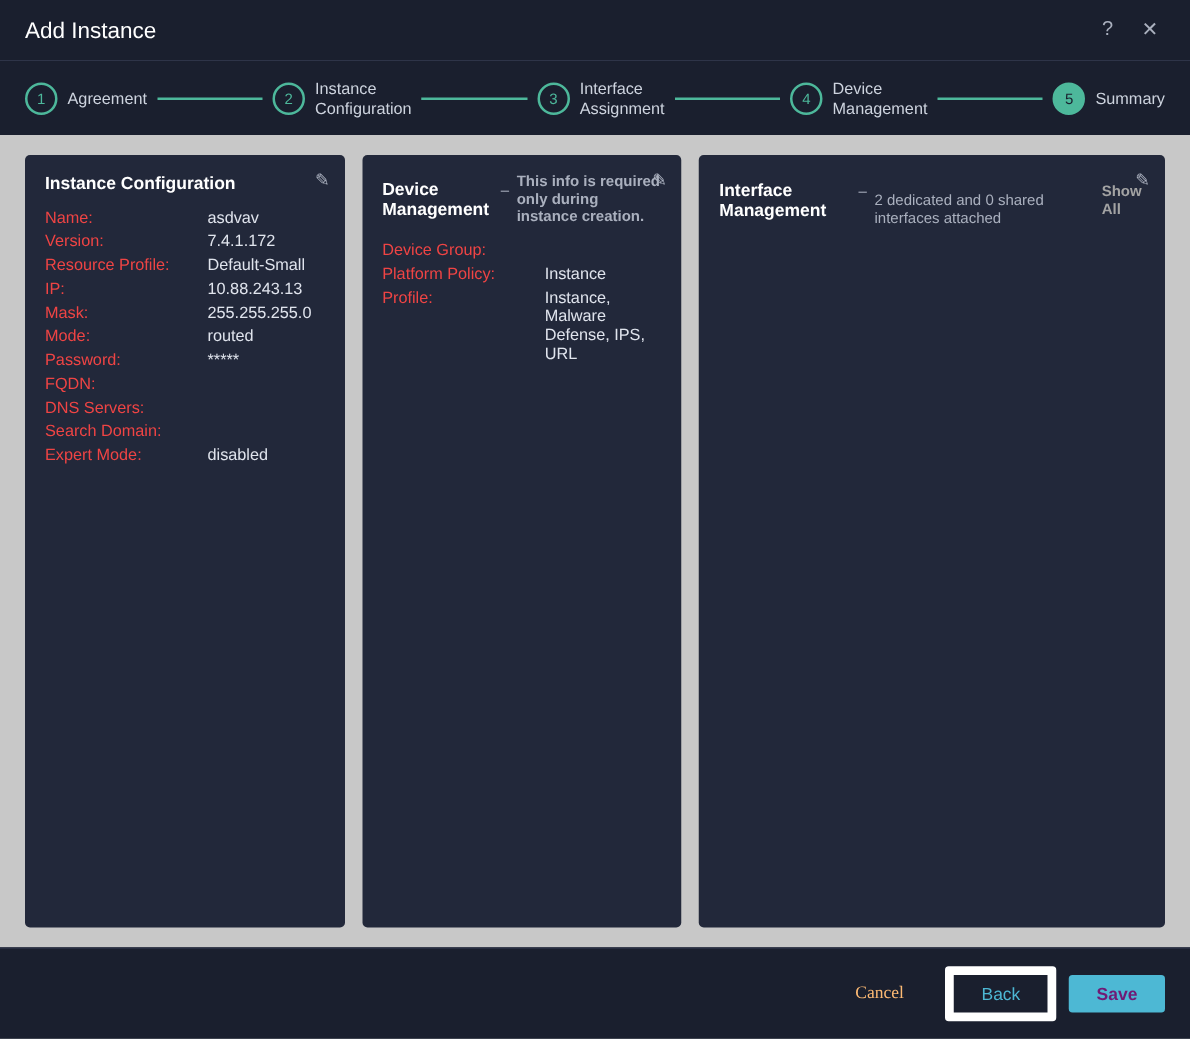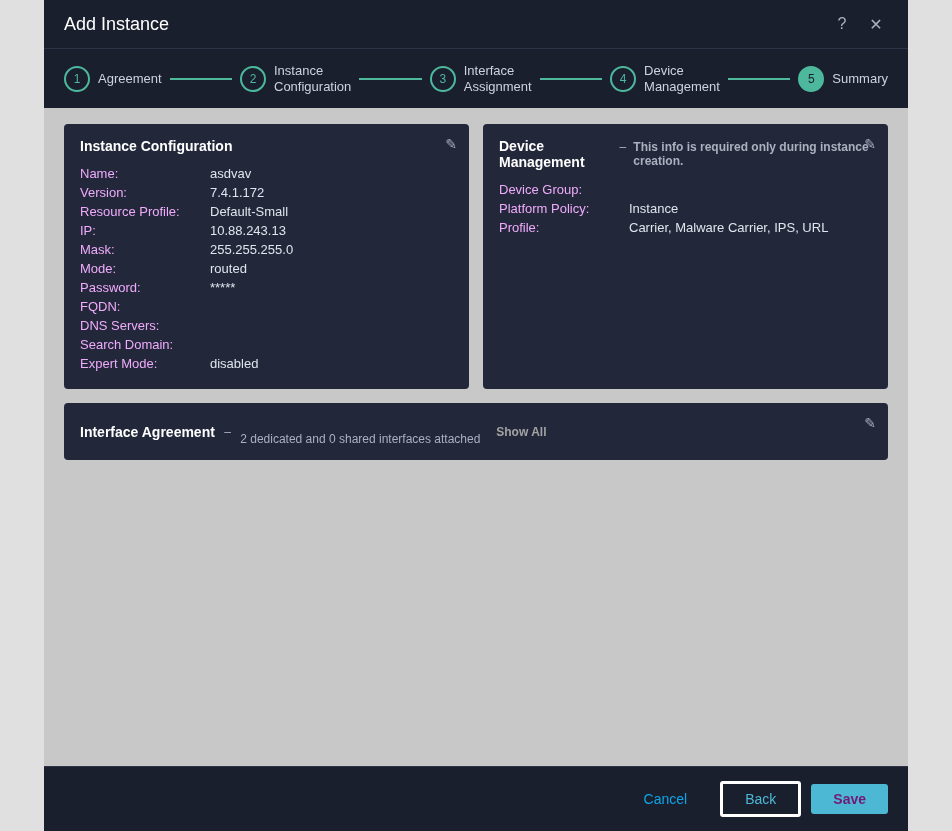--- a/index.html
+++ b/index.html
@@ -7,21 +7,21 @@
       font-family: Arial, sans-serif;
       background: #e0e0e0;
       display: flex;
       align-items: center;
       justify-content: center;
       width: 952px;
       height: 831px;
       overflow: hidden;
     }
     .modal {
-      width: 864px;
+      width: 952px;
       height: 831px;
       background: #1a1f2e;
       display: flex;
       flex-direction: column;
       color: #cdd3de;
     }
     .modal-header {
       display: flex;
       align-items: center;
       justify-content: space-between;
@@ -104,21 +104,21 @@
       margin: 0 8px;
     }
 
     
     .content {
       flex: 1;
       padding: 16px 20px;
       background: #c8c8c8;
       overflow-y: auto;
       display: flex;
-      flex-direction: column;
+      flex-direction: row;
       gap: 14px;
     }
 
     
     .top-row {
       display: flex;
       gap: 14px;
     }
 
     .panel {
@@ -159,21 +159,21 @@
       cursor: pointer;
       font-size: 14px;
     }
 
     .field-row {
       display: flex;
       margin-bottom: 4px;
       font-size: 13px;
     }
     .field-label {
-      color: #f0abfc;
+      color: #ef4444;
       min-width: 130px;
       flex-shrink: 0;
     }
     .field-value {
       color: #e0e4ed;
     }
 
     
     .interface-panel {
       background: #22283a;
@@ -215,27 +215,28 @@
     }
     .btn {
       padding: 7px 22px;
       border-radius: 3px;
       border: none;
       cursor: pointer;
       font-size: 14px;
     }
     .btn-cancel {
       background: transparent;
-      color: #0ea5e9;
+      color: #fdba74;
       border: 1px solid transparent;
+      font-family: Liberation Serif, serif;
     }
     .btn-back {
       background: transparent;
       color: #4db8d4;
-      border: 3px solid #ffffff;
+      border: 7px solid #ffffff;
     }
     .btn-save {
       background: #4db8d4;
       color: #701a75;
       font-weight: bold;
     }
 
     
   </style>
 </head>
@@ -363,28 +364,28 @@
         <div class="field-row">
           <span class="field-label">Device Group:</span>
           <span class="field-value"></span>
         </div>
         <div class="field-row">
           <span class="field-label">Platform Policy:</span>
           <span class="field-value">Instance</span>
         </div>
         <div class="field-row">
           <span class="field-label">Profile:</span>
-          <span class="field-value">Carrier, Malware Carrier, IPS, URL</span>
+          <span class="field-value">Instance, Malware Defense, IPS, URL</span>
         </div>
       </div>
     </div>
 
     <div class="interface-panel">
       <div class="interface-panel-title">
-        <span>Interface Agreement</span>
+        <span>Interface Management</span>
         <span style="font-weight:normal; color:#aab0be; font-size:12px;">&nbsp;–&nbsp;</span>
         <span class="interface-panel-sub">2 dedicated and 0 shared interfaces attached</span>
         &nbsp;
         <a class="show-all-link">Show All</a>
       </div>
       <button class="panel-edit-btn" title="Edit">✎</button>
     </div>
 
   </div>
 

